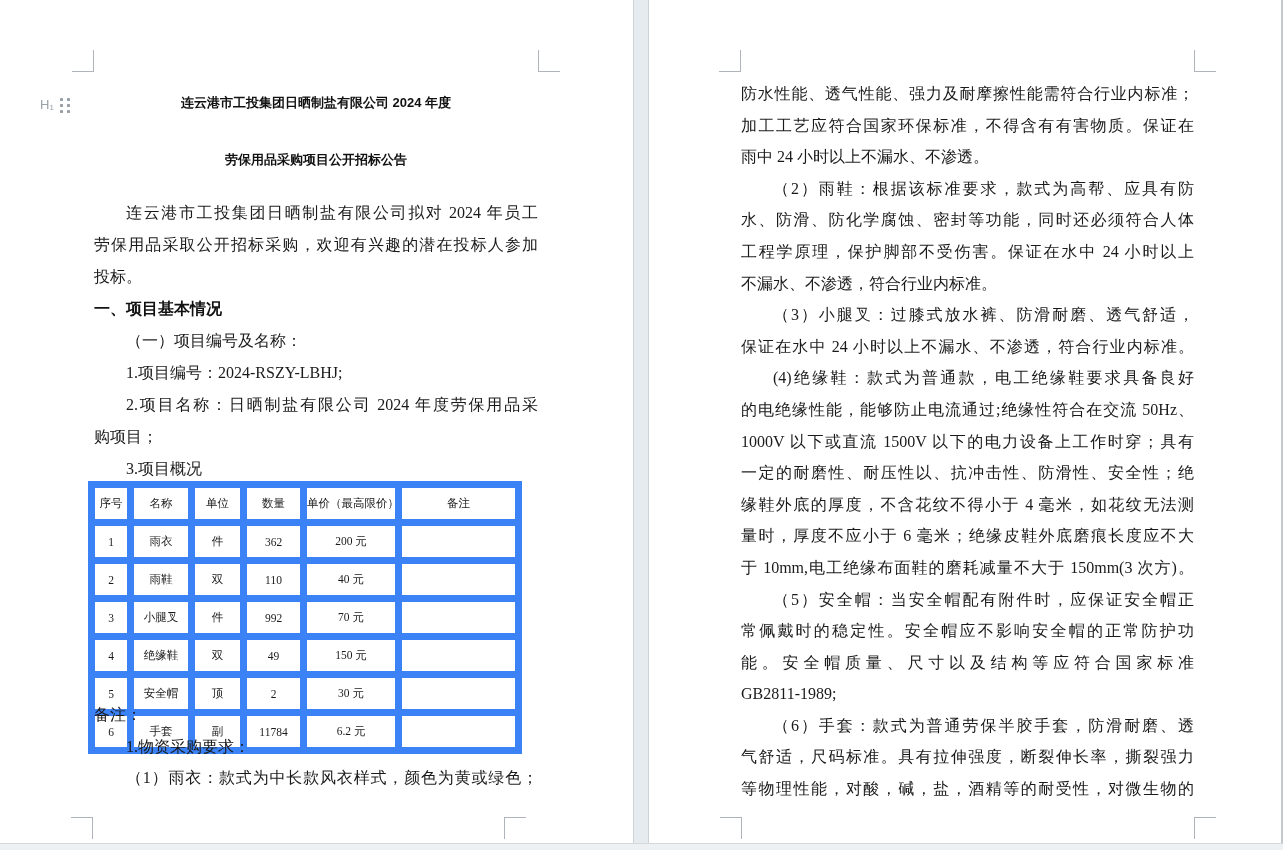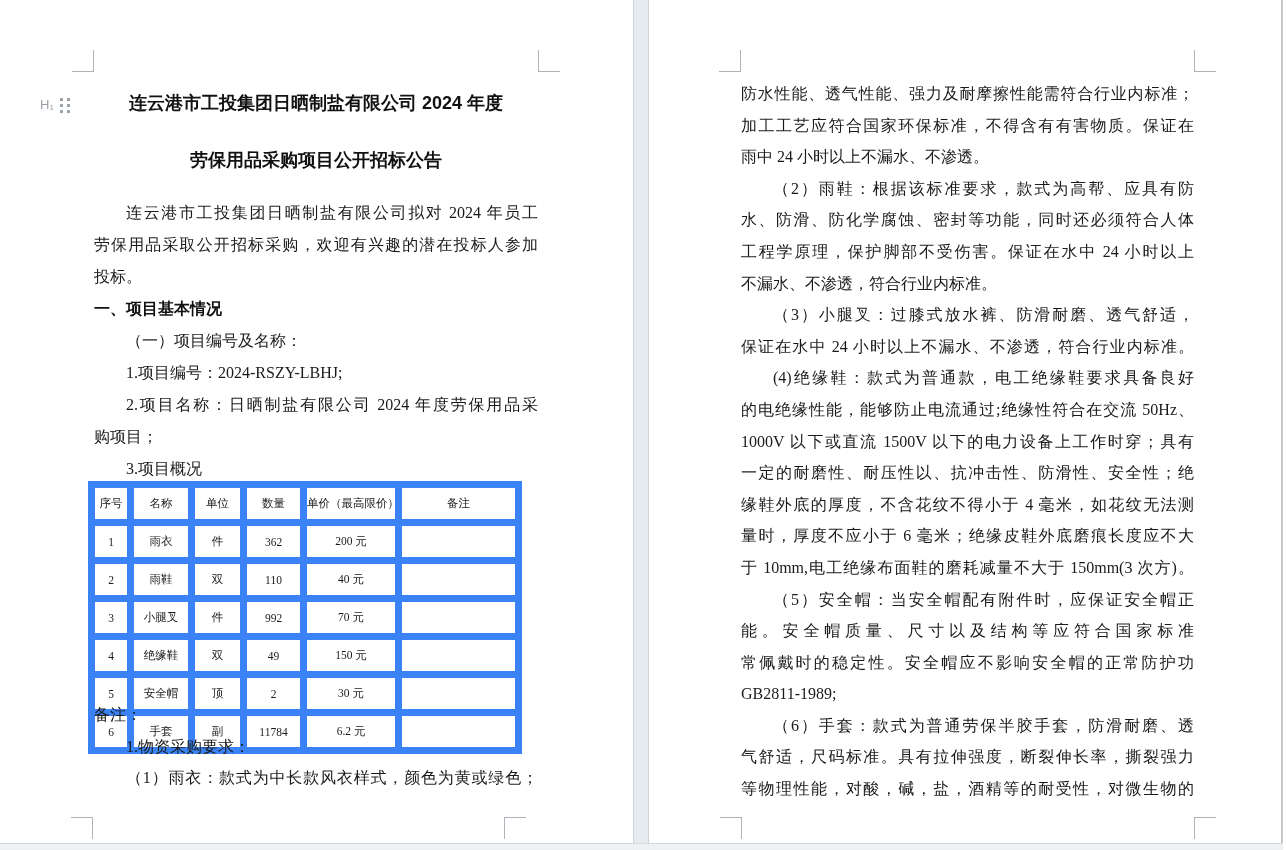--- a/index.html
+++ b/index.html
@@ -37,21 +37,21 @@
   }
   .drag-handle{
     position:absolute;left:60px;top:98px;
     display:grid;grid-template-columns:3px 3px;grid-auto-rows:3px;
     column-gap:4px;row-gap:3px;cursor:grab;
   }
   .drag-handle span{width:3px;height:3px;background:#9aa1a7;border-radius:0.5px;}
   
   .doc-title{
     position:absolute;left:94px;width:444px;height:30px;line-height:30px;
-    text-align:center;font-weight:bold;font-size:18px;
+    text-align:center;font-weight:bold;font-size:13px;
     font-family:"Liberation Sans","DejaVu Sans",sans-serif;
     color:#111;
   }
   #title1{top:88px;}
   #title2{top:145px;}
   
   .textblock{position:absolute;font-size:16px;color:#1a1a1a;}
   #p1-body{left:94px;top:197px;width:444px;}
   #p1-body .line{height:32px;line-height:32px;}
   #p1-foot{left:94px;top:699px;width:444px;}
@@ -205,22 +205,22 @@
       <div class="line ind jst">（3）小腿叉：过膝式放水裤、防滑耐磨、透气舒适，</div>
       <div class="line jst">保证在水中 24 小时以上不漏水、不渗透，符合行业内标准。</div>
       <div class="line ind jst">(4)绝缘鞋：款式为普通款，电工绝缘鞋要求具备良好</div>
       <div class="line jst">的电绝缘性能，能够防止电流通过;绝缘性符合在交流 50Hz、</div>
       <div class="line jst">1000V 以下或直流 1500V 以下的电力设备上工作时穿；具有</div>
       <div class="line jst">一定的耐磨性、耐压性以、抗冲击性、防滑性、安全性；绝</div>
       <div class="line jst">缘鞋外底的厚度，不含花纹不得小于 4 毫米，如花纹无法测</div>
       <div class="line jst">量时，厚度不应小于 6 毫米；绝缘皮鞋外底磨痕长度应不大</div>
       <div class="line jst">于 10mm,电工绝缘布面鞋的磨耗减量不大于 150mm(3 次方)。</div>
       <div class="line ind jst">（5）安全帽：当安全帽配有附件时，应保证安全帽正</div>
+      <div class="line jst">常佩戴时的稳定性。安全帽应不影响安全帽的正常防护功</div>
       <div class="line jst">能。安全帽质量、尺寸以及结构等应符合国家标准</div>
-      <div class="line jst">常佩戴时的稳定性。安全帽应不影响安全帽的正常防护功</div>
       <div class="line">GB2811-1989;</div>
       <div class="line ind jst">（6）手套：款式为普通劳保半胶手套，防滑耐磨、透</div>
       <div class="line jst">气舒适，尺码标准。具有拉伸强度，断裂伸长率，撕裂强力</div>
       <div class="line jst">等物理性能，对酸，碱，盐，酒精等的耐受性，对微生物的</div>
     </div>
   </div>
 
   <div class="right-border"></div>
   <div class="bottom-band"></div>
 

